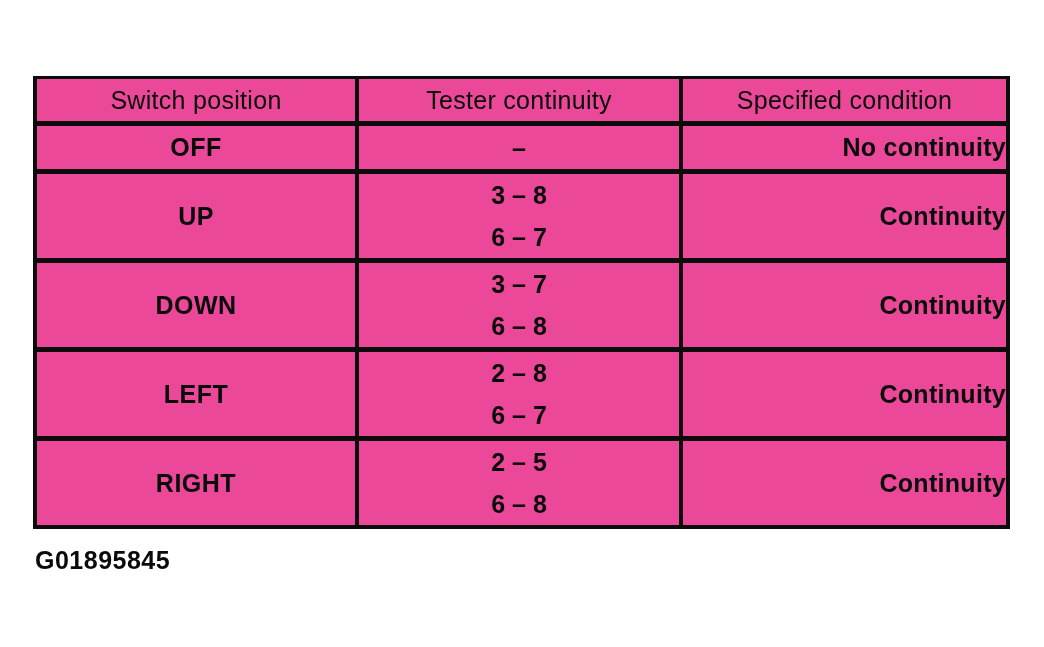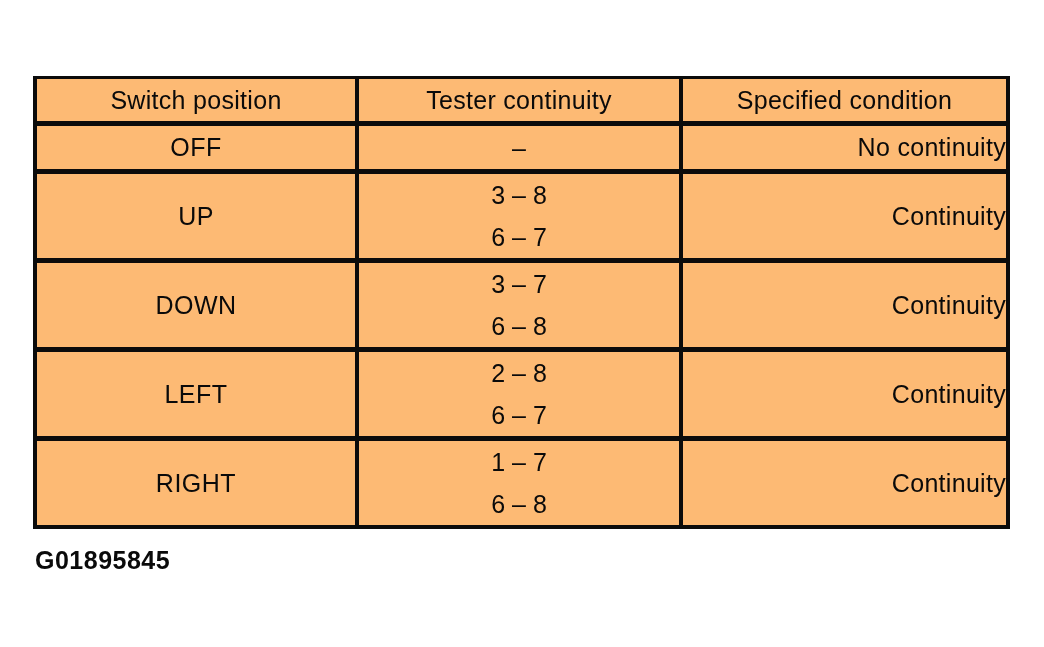--- a/index.html
+++ b/index.html
@@ -25,25 +25,25 @@
     top: 76px;
     width: 973px;
     border-collapse: collapse;
     table-layout: fixed;
     background: #ffffff;
   }
   table.spec-table th,
   table.spec-table td {
     border: 4px solid #0b0b0b;
     padding: 0;
-    background: #fdba74;
+    background: #ec4899;
   }
   
   table.spec-table thead th { border-top-width: 3px; border-bottom-width: 5px; }
-  table.spec-table tbody td { border-top-width: 5px; border-bottom-width: 5px; }
+  table.spec-table tbody td { border-top-width: 5px; border-bottom-width: 5px; font-weight: bold; }
   table.spec-table tbody tr:last-child td { border-bottom-width: 4px; }
 
   th.col-head {
     font-size: 25px;
     font-weight: 400;
     text-align: center;
     vertical-align: middle;
     height: 42px;
     letter-spacing: 0.3px;
   }
@@ -127,21 +127,21 @@
         <td class="c-pos">LEFT</td>
         <td class="c-conn">
           <span class="conn-line">2 – 8</span>
           <span class="conn-line">6 – 7</span>
         </td>
         <td class="c-cond">Continuity</td>
       </tr>
       <tr class="r-tall">
         <td class="c-pos">RIGHT</td>
         <td class="c-conn">
-          <span class="conn-line">1 – 7</span>
+          <span class="conn-line">2 – 5</span>
           <span class="conn-line">6 – 8</span>
         </td>
         <td class="c-cond">Continuity</td>
       </tr>
     </tbody>
   </table>
 
   <div class="figure-id">G01895845</div>
 
 </div>

